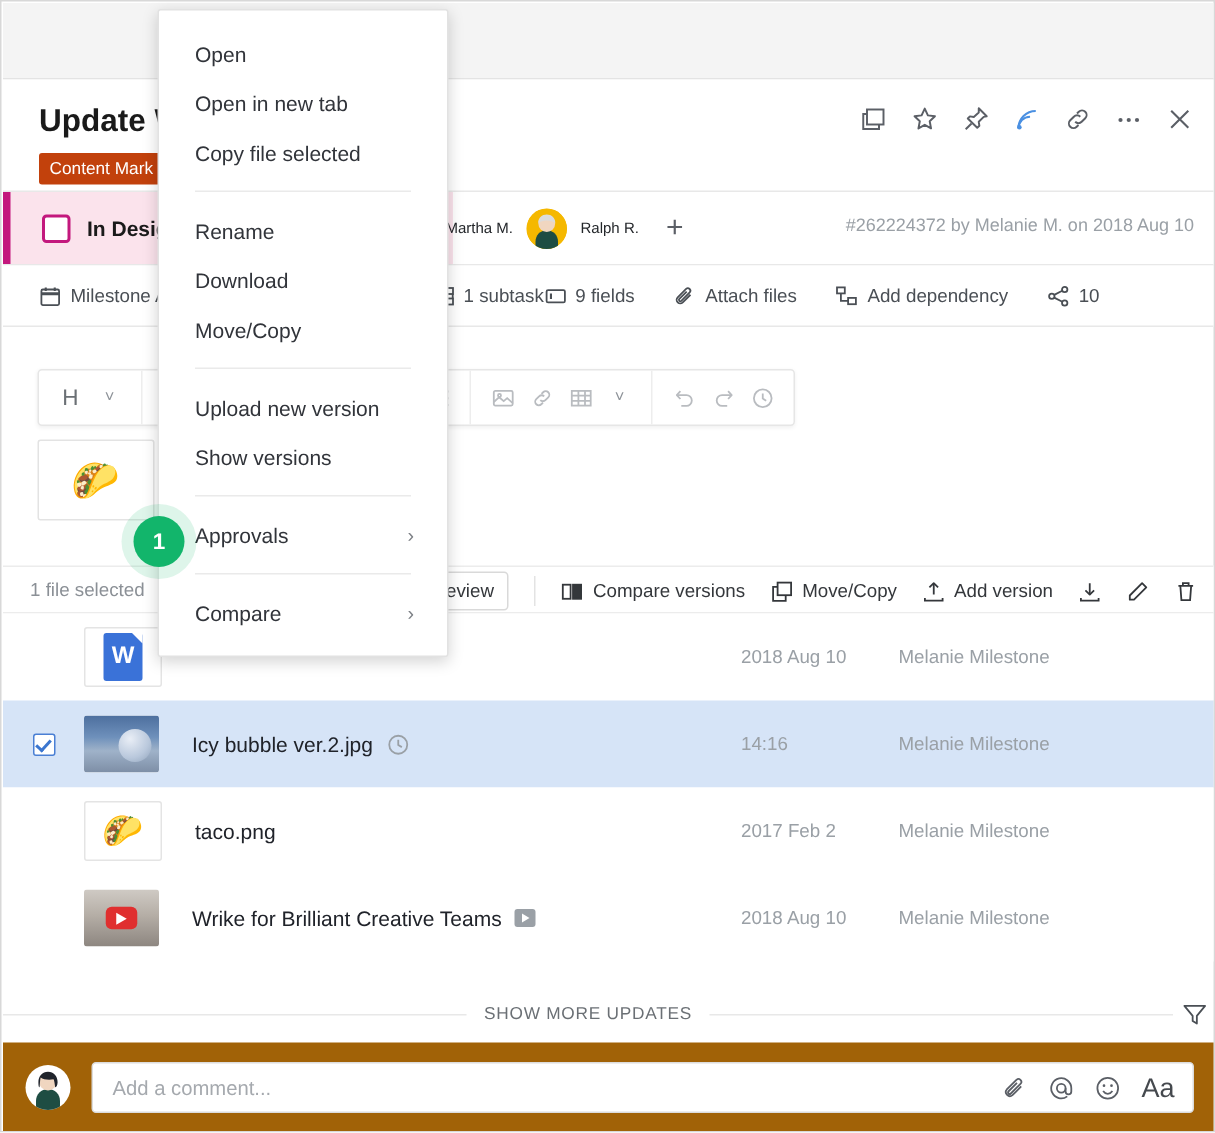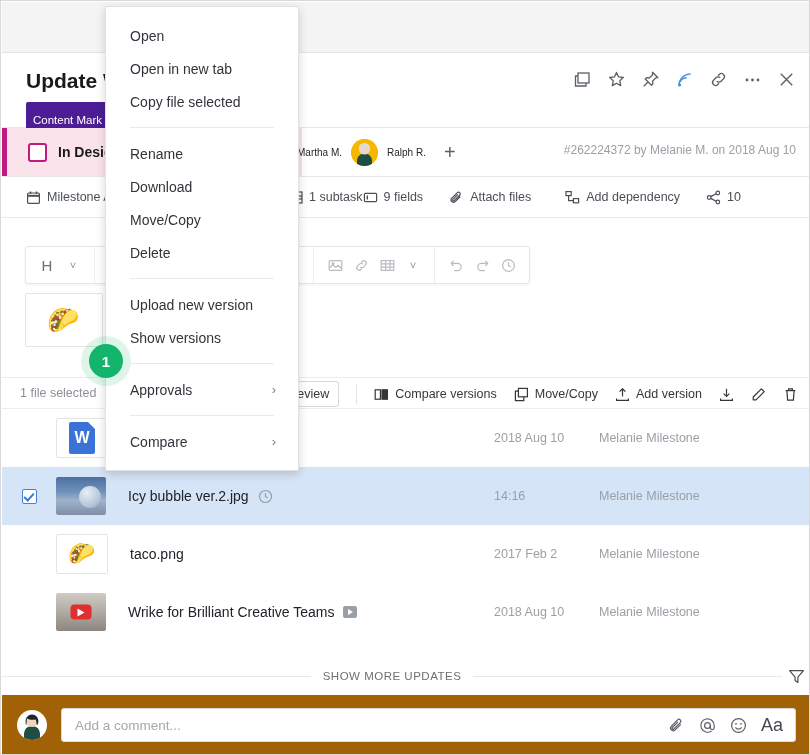--- a/index.html
+++ b/index.html
@@ -40,24 +40,24 @@
     border-bottom: 1px solid #e8e8e8;
     box-sizing: border-box;
   }
   .task-title {
     position: absolute; left: 24px; top: 16px;
     font-size: 21px; font-weight: bold; color: #1a1a1a;
     white-space: nowrap;
   }
   .folder-tag {
     position: absolute; left: 24px; top: 49px;
-    background: #4c1d95;
+    background: #c2410c;
     color: #ffffff;
     font-size: 11.5px;
-    padding: 12px 7px 4px 7px;
+    padding: 5px 7px 4px 7px;
     border-radius: 2px;
     white-space: nowrap;
   }
   .header-icons {
     position: absolute; right: 14px; top: 17px;
     display: flex; align-items: center; gap: 15px;
   }
   .hicon { width: 19px; height: 19px; display:block; color:#5b5f66; }
   .hicon svg { display:block; }
 
@@ -490,21 +490,21 @@
     </div>
     <div class="sub-item" style="margin-right:26px">
       <span class="si">
         <svg width="15" height="15" viewBox="0 0 15 15" fill="none" stroke="currentColor" stroke-width="1.2">
           <rect x="1.4" y="3.4" width="12.2" height="8.2" rx="1"></rect>
           <path d="M4.3 5.6v3.8" stroke-width="1.4"></path>
         </svg>
       </span>
       <span>9 fields</span>
     </div>
-    <div class="sub-item" style="margin-right:34px">
+    <div class="sub-item" style="margin-right:26px">
       <span class="si">
         <svg width="15" height="15" viewBox="0 0 15 15" fill="none" stroke="currentColor" stroke-width="1.2">
           <path d="M11.3 6.5L6.2 11.6a2.4 2.4 0 0 1-3.4-3.4l5.6-5.6a1.7 1.7 0 0 1 2.4 2.4L5.2 10.6a.9.9 0 0 1-1.3-1.3l4.9-4.9"></path>
         </svg>
       </span>
       <span>Attach files</span>
     </div>
     <div class="sub-item" style="margin-right:26px">
       <span class="si">
         <svg width="15" height="15" viewBox="0 0 15 15" fill="none" stroke="currentColor" stroke-width="1.2">
@@ -777,21 +777,20 @@
   </div>
 
   <div class="ctx-menu">
     <div class="ctx-item">Open</div>
     <div class="ctx-item">Open in new tab</div>
     <div class="ctx-item">Copy file selected</div>
     <div class="ctx-sep"></div>
     <div class="ctx-item">Rename</div>
     <div class="ctx-item">Download</div>
     <div class="ctx-item">Move/Copy</div>
-    <div class="ctx-item">Delete</div>
     <div class="ctx-sep"></div>
     <div class="ctx-item">Upload new version</div>
     <div class="ctx-item">Show versions</div>
     <div class="ctx-sep"></div>
     <div class="ctx-item">
       <span>Approvals</span>
       <span class="arrow">›</span>
     </div>
     <div class="ctx-sep"></div>
     <div class="ctx-item">

